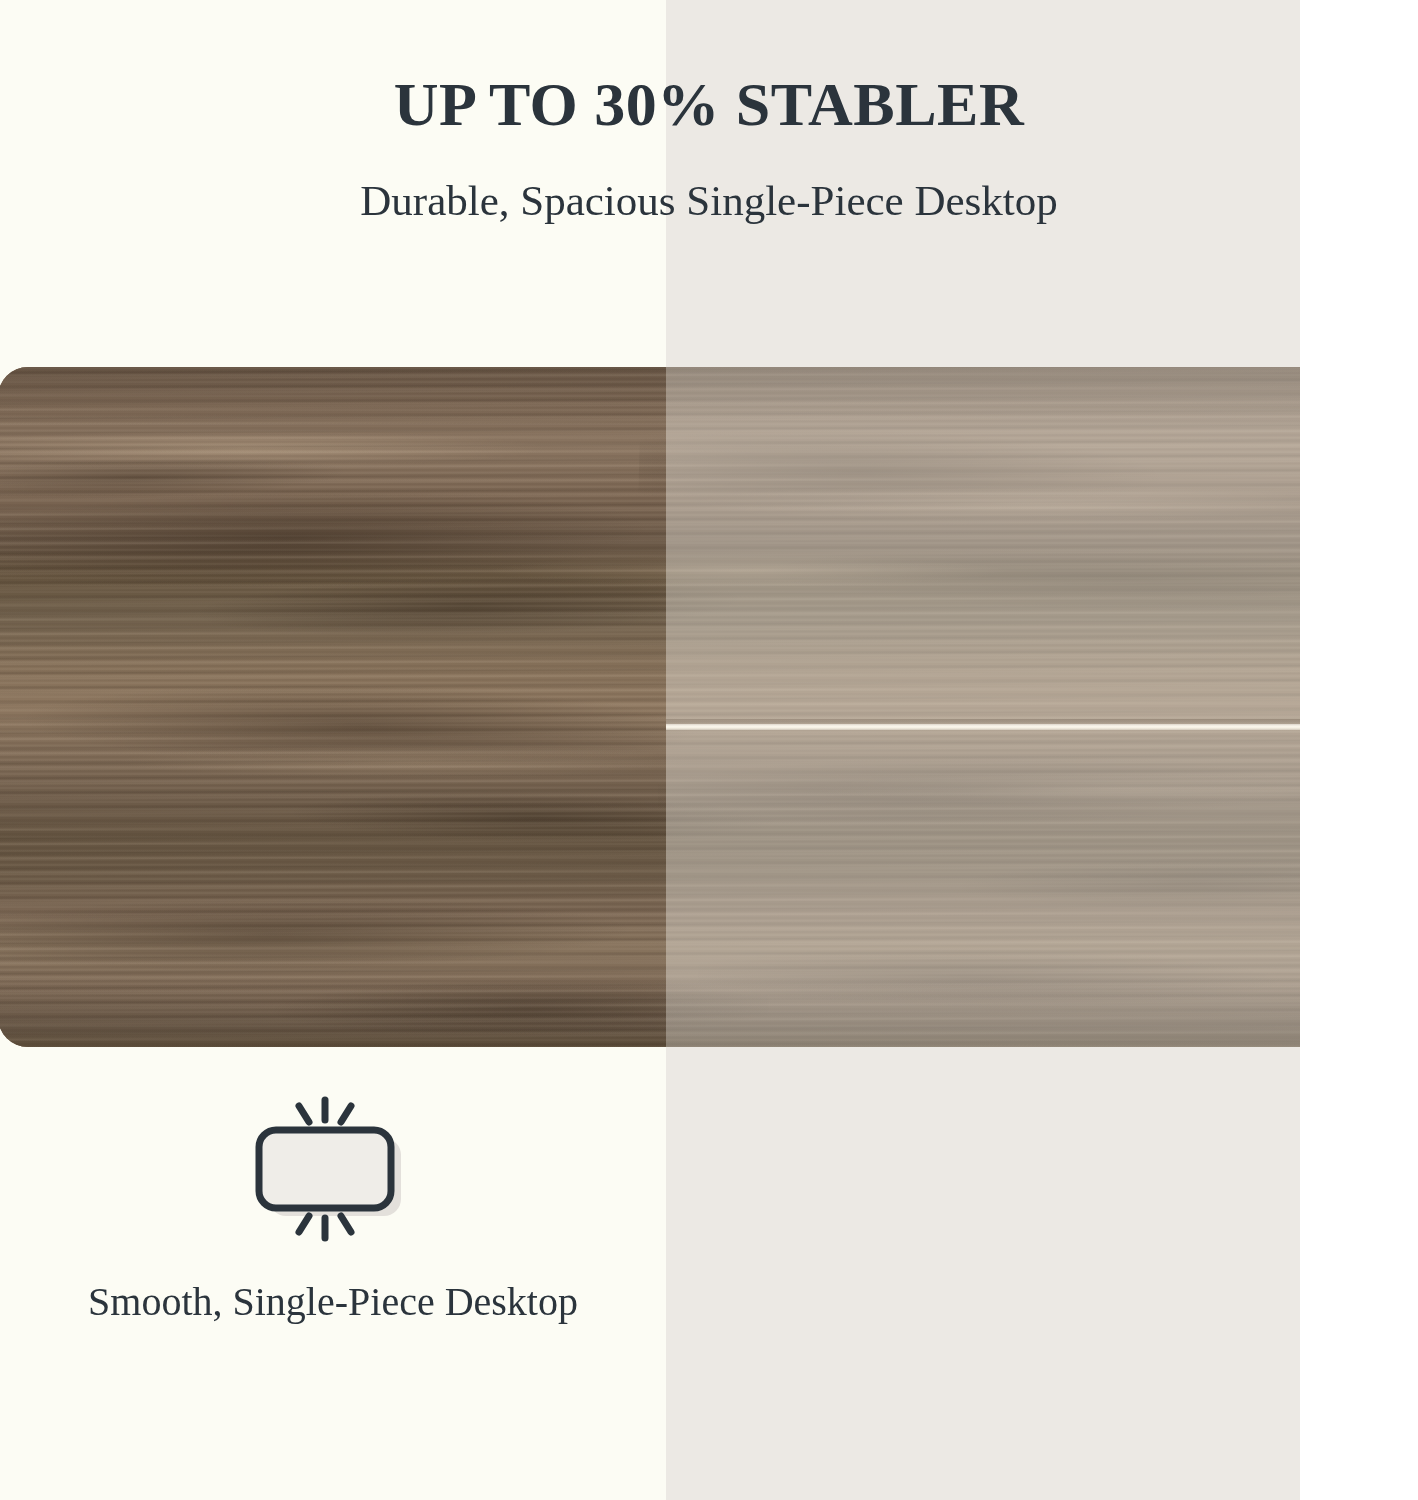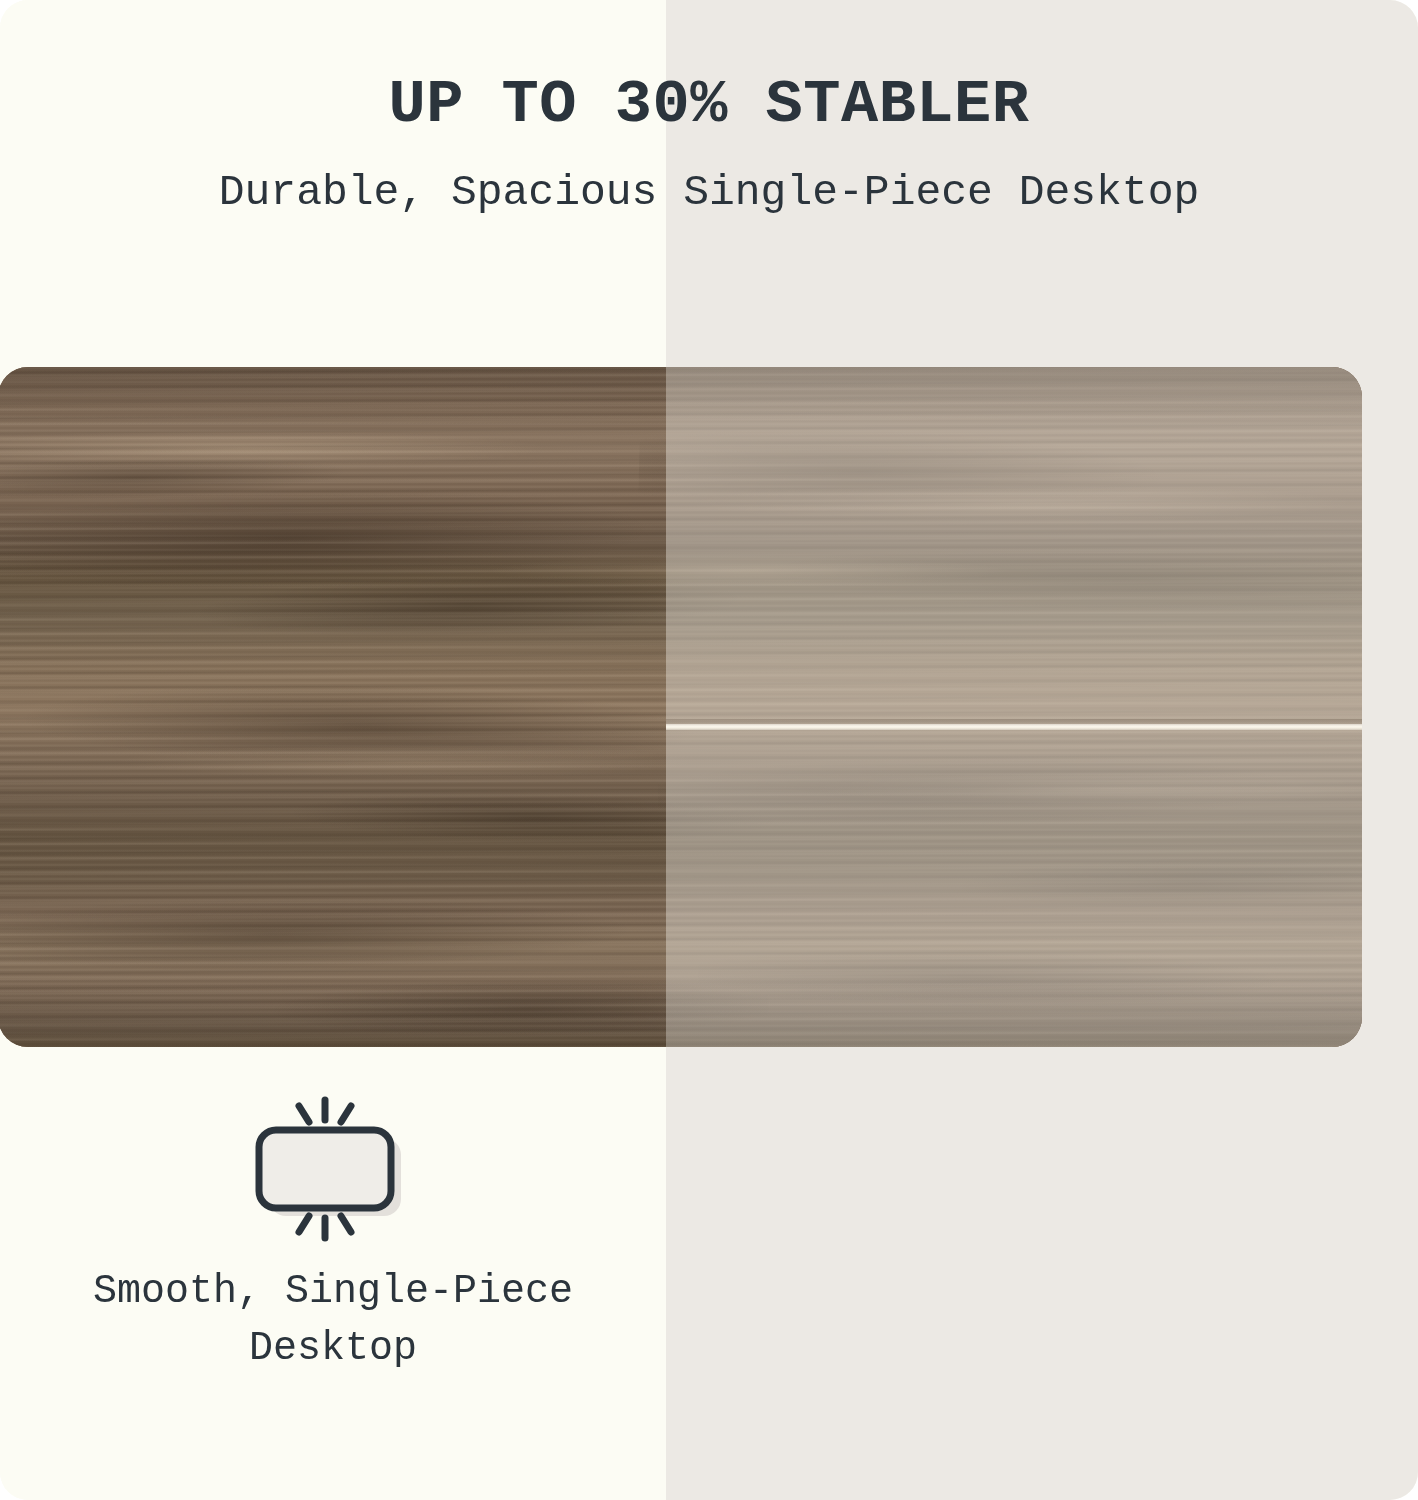--- a/index.html
+++ b/index.html
@@ -3,26 +3,25 @@
 <meta charset="utf-8">
 <style>
   html, body {
     margin: 0;
     padding: 0;
     background: #ffffff;
   }
 
   #page {
     position: relative;
-    width: 1418px;
+    width: 1300px;
     height: 1500px;
     overflow: hidden;
-    font-family: Liberation Mono, monospace;
+    font-family: Liberation Serif, serif;
     background: #FCFCF4;
-    border-radius: 28px;
   }
 
   
   .bg-left {
     position: absolute;
     left: 0; top: 0;
     width: 666px; height: 1500px;
     background: #FCFCF4;
   }
   .bg-right {
@@ -42,21 +41,21 @@
     font-size: 62px;
     font-weight: 700;
     letter-spacing: 0.5px;
     color: #2B343C;
     line-height: 1.05;
     white-space: nowrap;
   }
   .subhead {
     position: absolute;
     left: 0;
-    top: 168px;
+    top: 176px;
     width: 1418px;
     text-align: center;
     font-size: 43px;
     font-weight: 400;
     color: #2B343C;
     line-height: 1.15;
     white-space: nowrap;
   }
 
   
@@ -248,21 +247,21 @@
   .col-right { left: 666px; width: 752px; }
 
   .icon-wrap {
     height: 175px;
     display: flex;
     align-items: center;
     justify-content: center;
   }
 
   .caption {
-    margin-top: 4px;
+    margin-top: 14px;
     text-align: center;
     font-size: 40px;
     line-height: 1.42;
     color: #2B343C;
     font-weight: 400;
     padding: 0 70px;
     box-sizing: border-box;
   }
 </style>
 </head>

